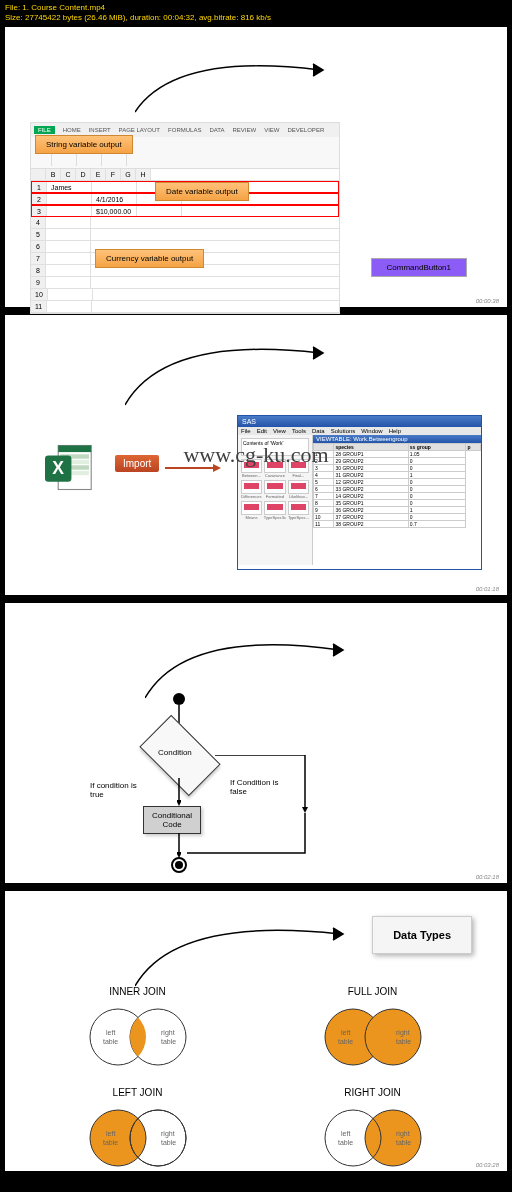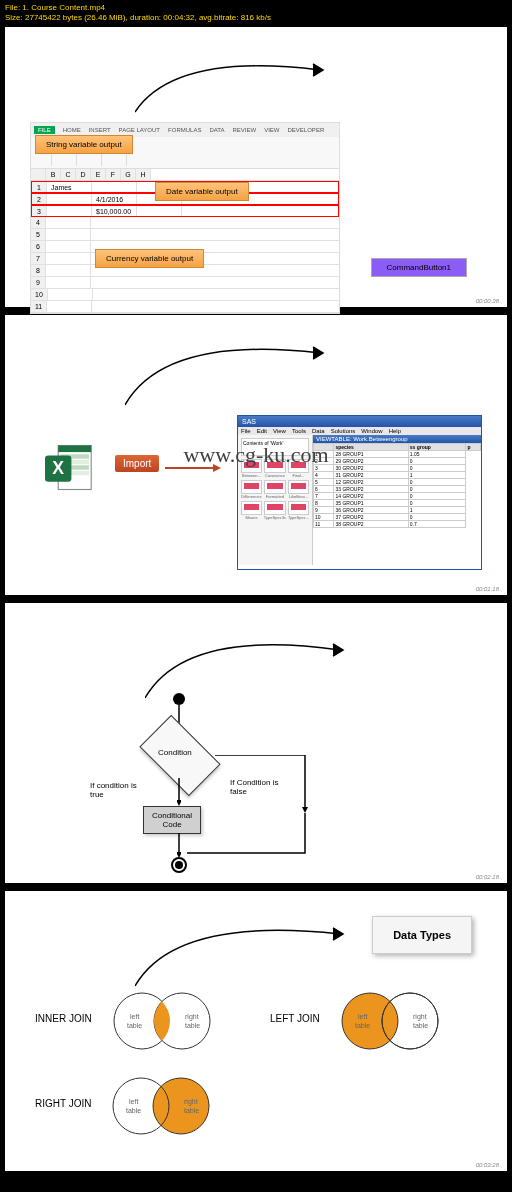--- a/index.html
+++ b/index.html
@@ -43,21 +43,21 @@
 .wm{position:absolute;top:50%;left:50%;transform:translate(-50%,-50%);font-size:22px;color:#404040;font-family:Georgia,serif;z-index:10}
 .flowchart{position:absolute;top:90px;left:50px;width:300px;height:180px}
 .fc-diamond{position:absolute;top:40px;left:90px;width:70px;height:45px;transform:rotate(45deg);background:#f8f8f8;border:1px solid #333;box-shadow:2px 2px 3px rgba(0,0,0,0.2)}
 .fc-diamond-txt{position:absolute;top:55px;left:103px;font-size:8px}
 .fc-box{position:absolute;background:#d0d0d0;border:1px solid #333;padding:4px 8px;font-size:8px;text-align:center;box-shadow:2px 2px 3px rgba(0,0,0,0.2)}
 .fc-txt{position:absolute;font-size:8px;}
 .fc-dot{position:absolute;width:12px;height:12px;background:#000;border-radius:50%}
 .fc-ring{position:absolute;width:16px;height:16px;border:2px solid #000;border-radius:50%;display:flex;align-items:center;justify-content:center}
 .fc-ring::after{content:"";width:8px;height:8px;background:#000;border-radius:50%}
 .venn-grid{position:absolute;top:95px;left:30px;width:440px;display:grid;grid-template-columns:1fr 1fr;gap:15px 30px}
-.venn{display:flex;flex-direction:row;align-items:center}
+.venn{display:flex;flex-direction:column;align-items:center}
 .venn-title{font-size:10px;margin-bottom:5px}
 .venn-svg{width:140px;height:70px}
 .venn-lbl{font-size:7px;fill:#666}
 .ts{position:absolute;bottom:3px;right:8px;color:#888;font-size:6px;font-style:italic}
 </style>
 </head>
 <body>
 
 <div class="info">
 <div>File: 1. Course Content.mp4</div>
@@ -373,20 +373,31 @@
    <circle cx="50" cy="35" r="28" fill="#fff" stroke="#333"></circle>
    <circle cx="90" cy="35" r="28" fill="#fff" stroke="#333"></circle>
    <circle cx="90" cy="35" r="28" fill="#ec951e" clip-path="url(#c1)"></circle>
    <text x="38" y="33" class="venn-lbl">left</text>
           <text x="35" y="42" class="venn-lbl">table</text>
    <text x="93" y="33" class="venn-lbl">right</text>
           <text x="93" y="42" class="venn-lbl">table</text>
   </svg>
  </div>
  <div class="venn">
+  <div class="venn-title">FULL JOIN</div>
+  <svg class="venn-svg" viewBox="0 0 140 70">
+   <circle cx="50" cy="35" r="28" fill="#ec951e" stroke="#333"></circle>
+   <circle cx="90" cy="35" r="28" fill="#ec951e" stroke="#333"></circle>
+   <text x="38" y="33" class="venn-lbl">left</text>
+          <text x="35" y="42" class="venn-lbl">table</text>
+   <text x="93" y="33" class="venn-lbl">right</text>
+          <text x="93" y="42" class="venn-lbl">table</text>
+  </svg>
+ </div>
+ <div class="venn">
   <div class="venn-title">LEFT JOIN</div>
   <svg class="venn-svg" viewBox="0 0 140 70">
    <circle cx="50" cy="35" r="28" fill="#ec951e" stroke="#333"></circle>
    <circle cx="90" cy="35" r="28" fill="#fff" stroke="#333" fill-opacity="0.0"></circle>
    <circle cx="90" cy="35" r="28" fill="none" stroke="#333"></circle>
    <text x="38" y="33" class="venn-lbl">left</text>
           <text x="35" y="42" class="venn-lbl">table</text>
    <text x="93" y="33" class="venn-lbl">right</text>
           <text x="93" y="42" class="venn-lbl">table</text>
   </svg>

